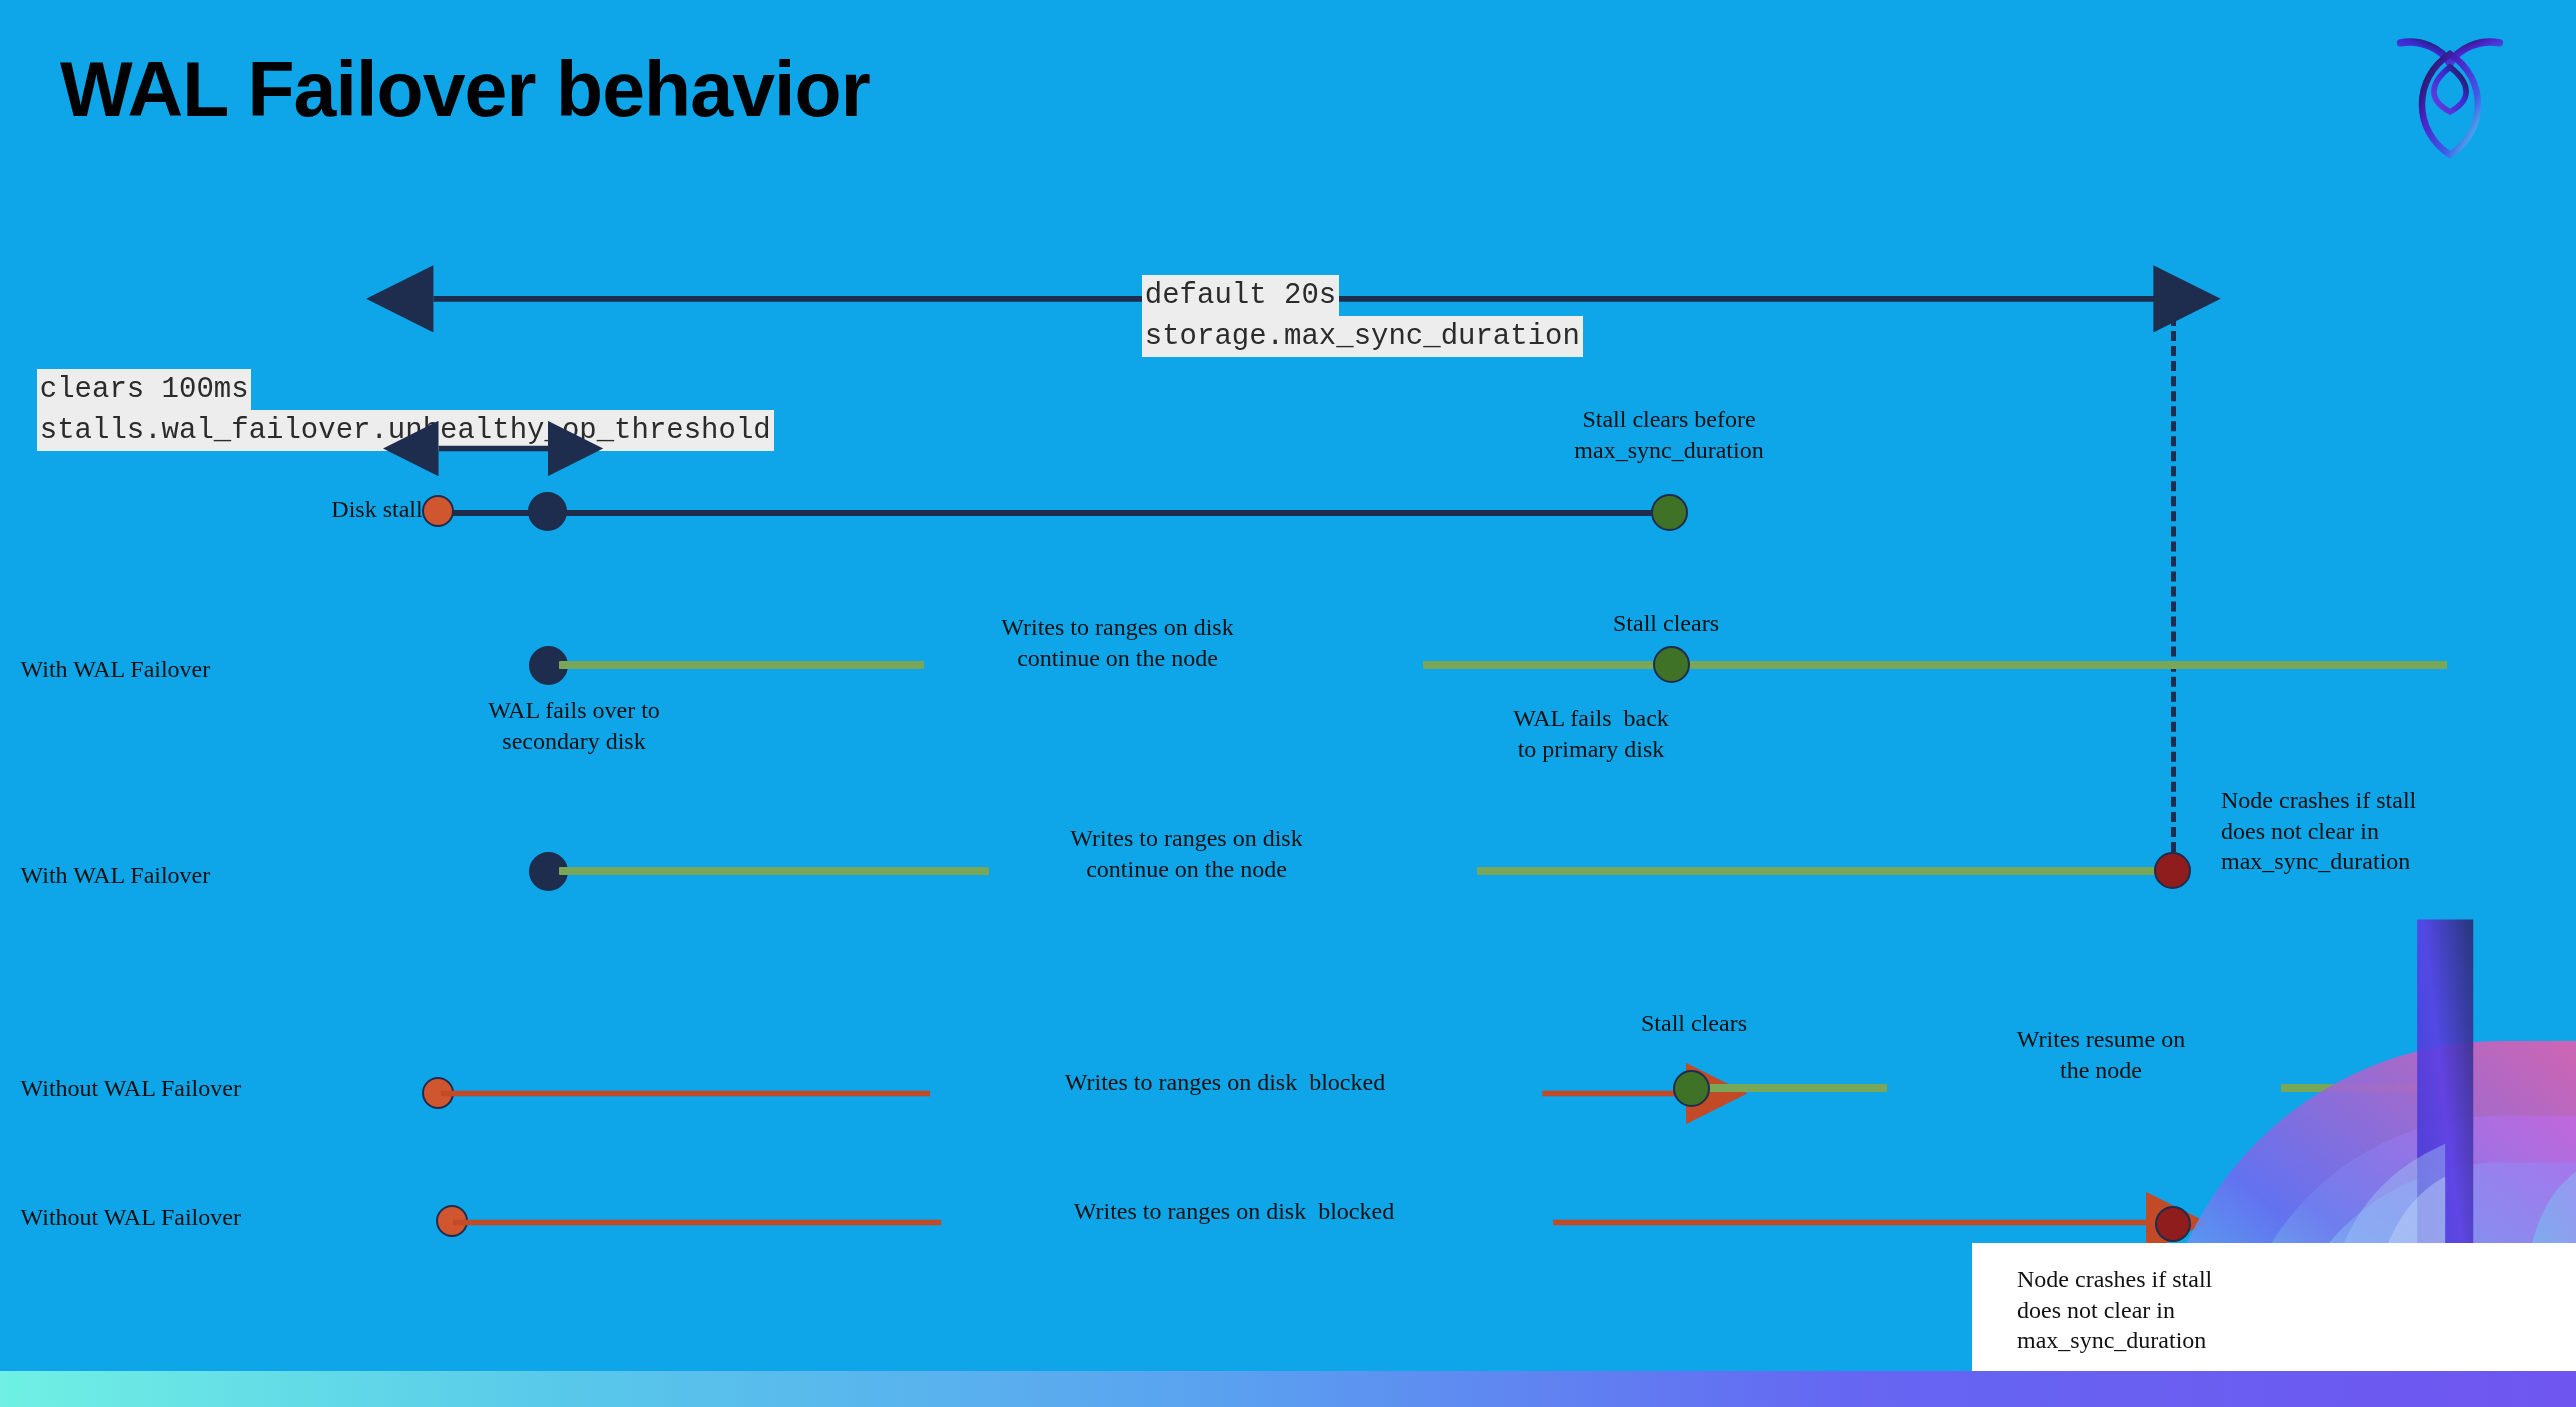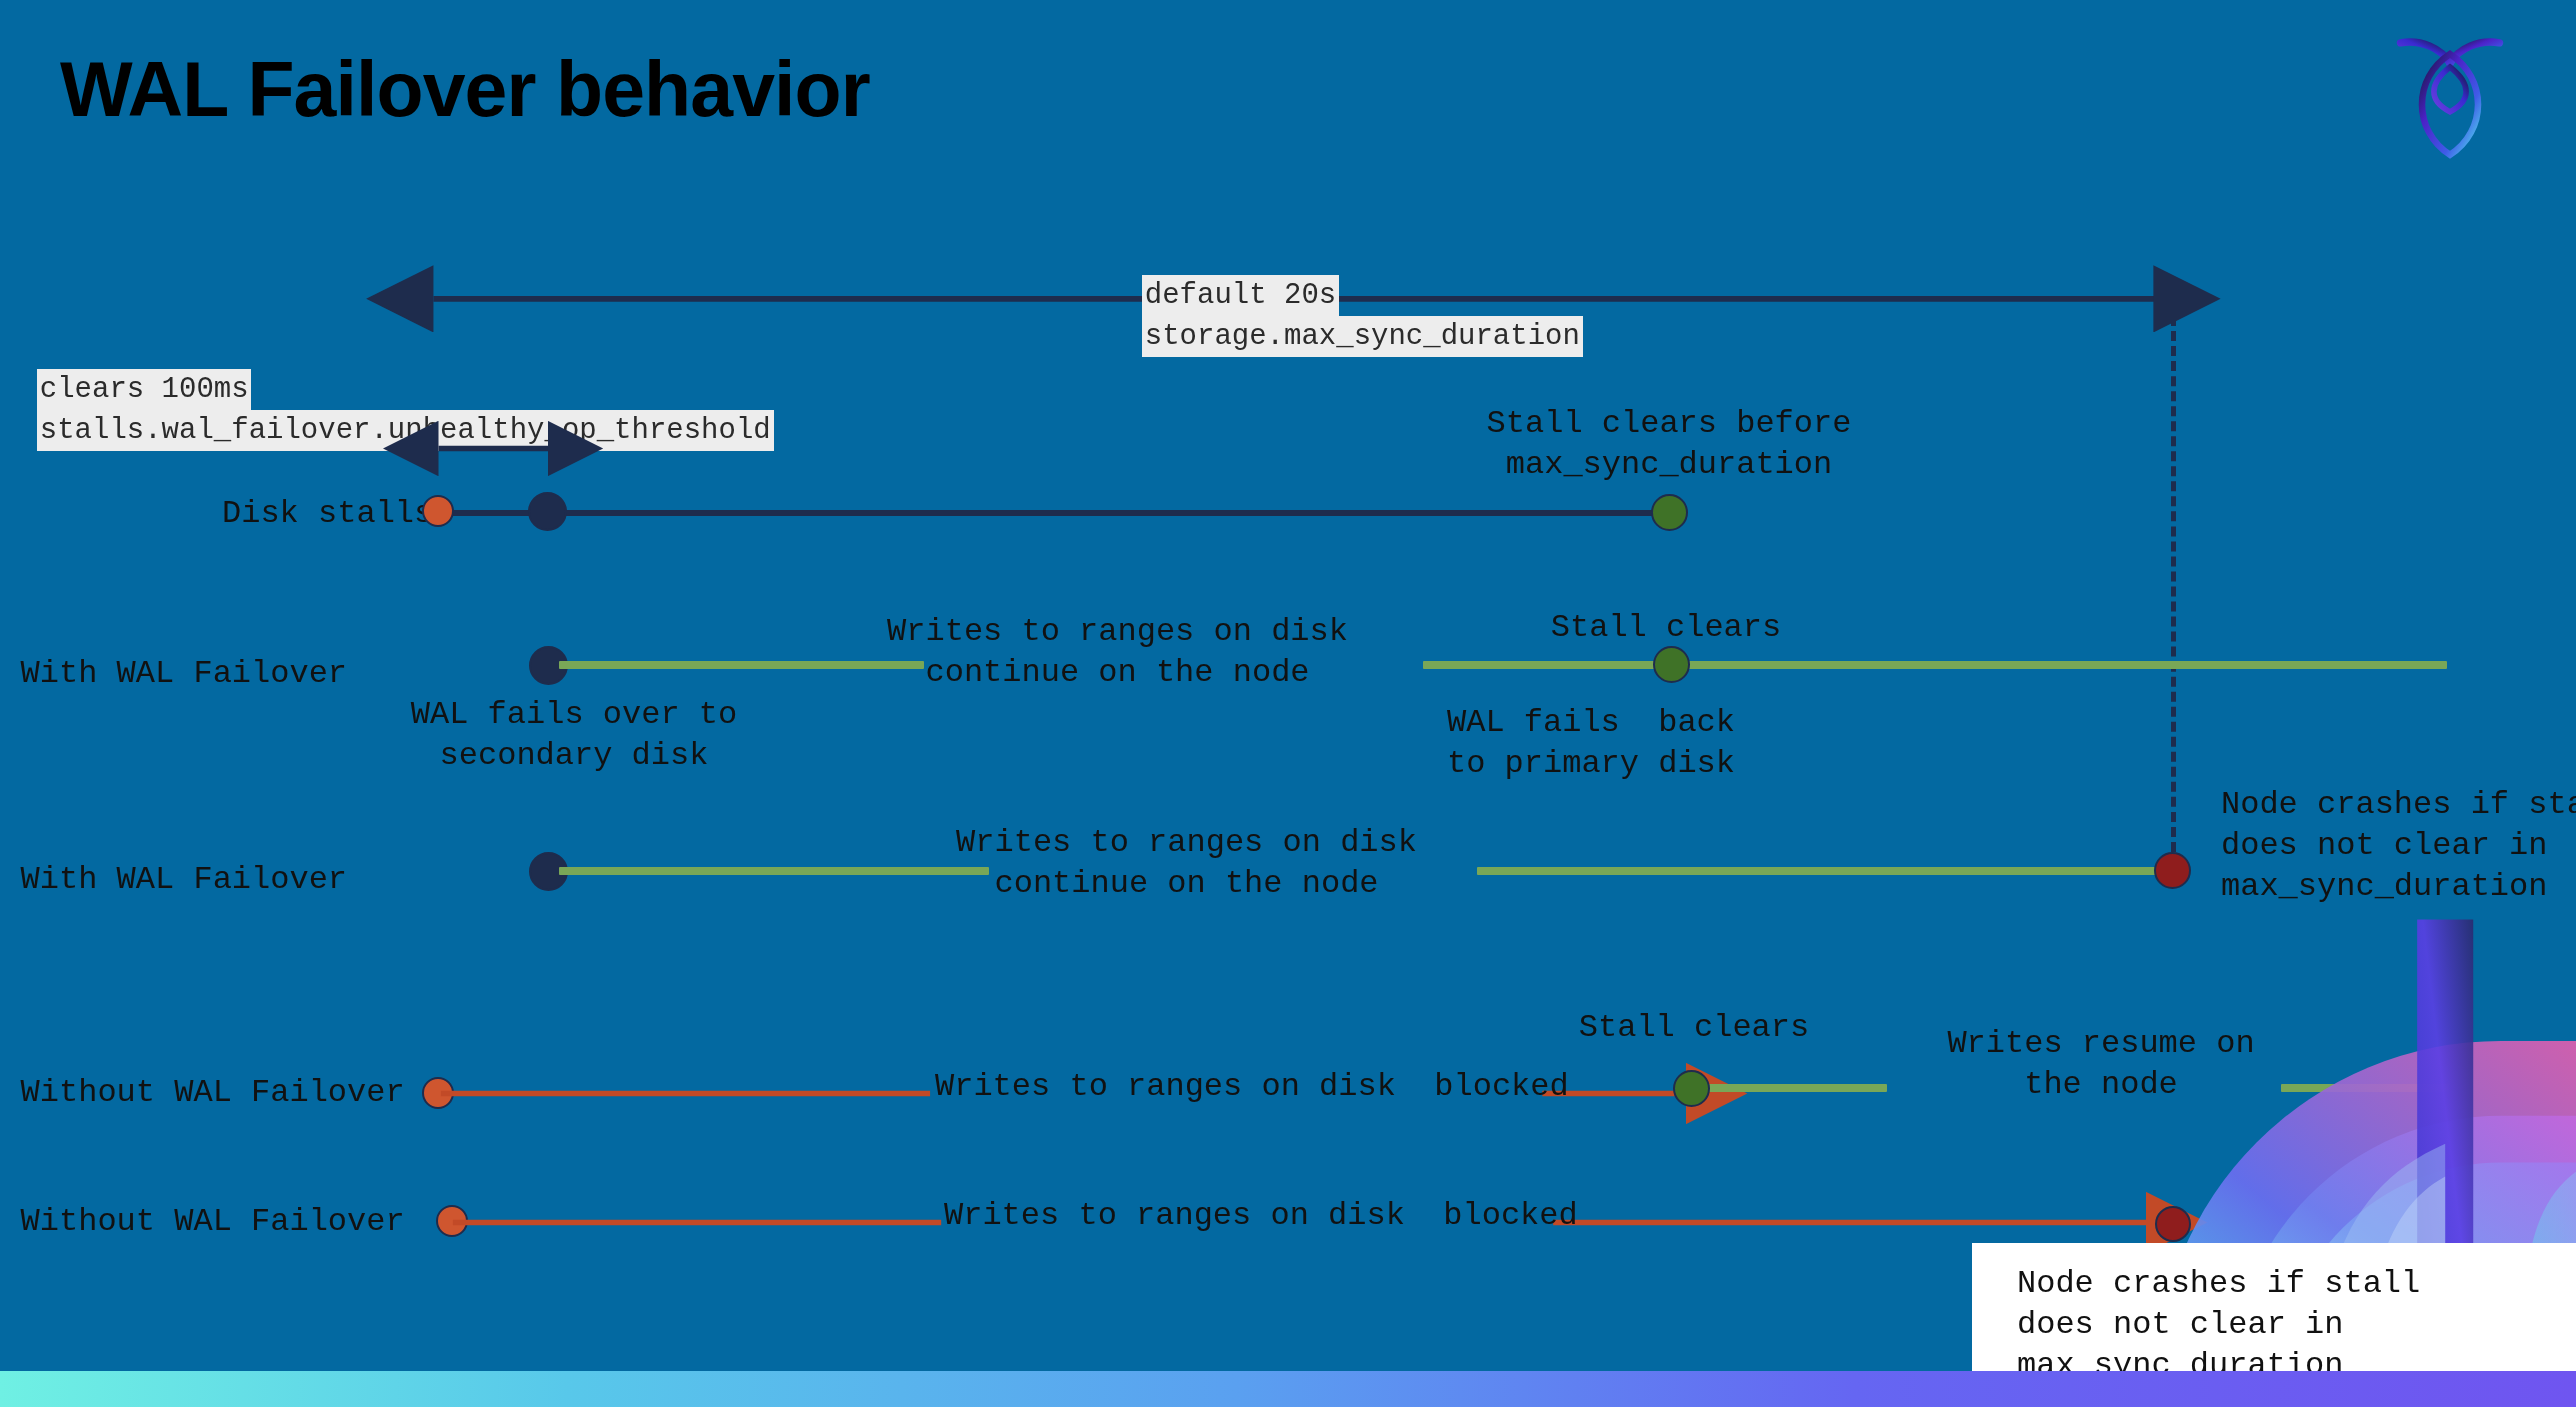--- a/index.html
+++ b/index.html
@@ -11,21 +11,21 @@
   body {
     font-family: "Liberation Sans", sans-serif;
     width: 2576px;
     height: 1408px;
     overflow: hidden;
   }
   #slide {
     position: relative;
     width: 2576px;
     height: 1408px;
-    background: #0369a1;
+    background: #0ea5e9;
     overflow: hidden;
   }
 
   
   #page-title {
     position: absolute;
     left: 60px;
     top: 45px;
     font-size: 77px;
     font-weight: bold;
@@ -56,22 +56,22 @@
   }
   .code-annot span {
     background: #ededed;
     padding: 1.9px 2.8px;
     display: inline-block;
   }
 
   
   .label {
     position: absolute;
-    font-family: Liberation Mono, monospace;
-    font-size: 32px;
+    font-family: Liberation Serif, serif;
+    font-size: 24px;
     color: #111111;
     line-height: 1.28;
     white-space: pre;
   }
   .label.center { text-align: center; }
   .label.left   { text-align: left; }
 
   
   .hline {
     position: absolute;

